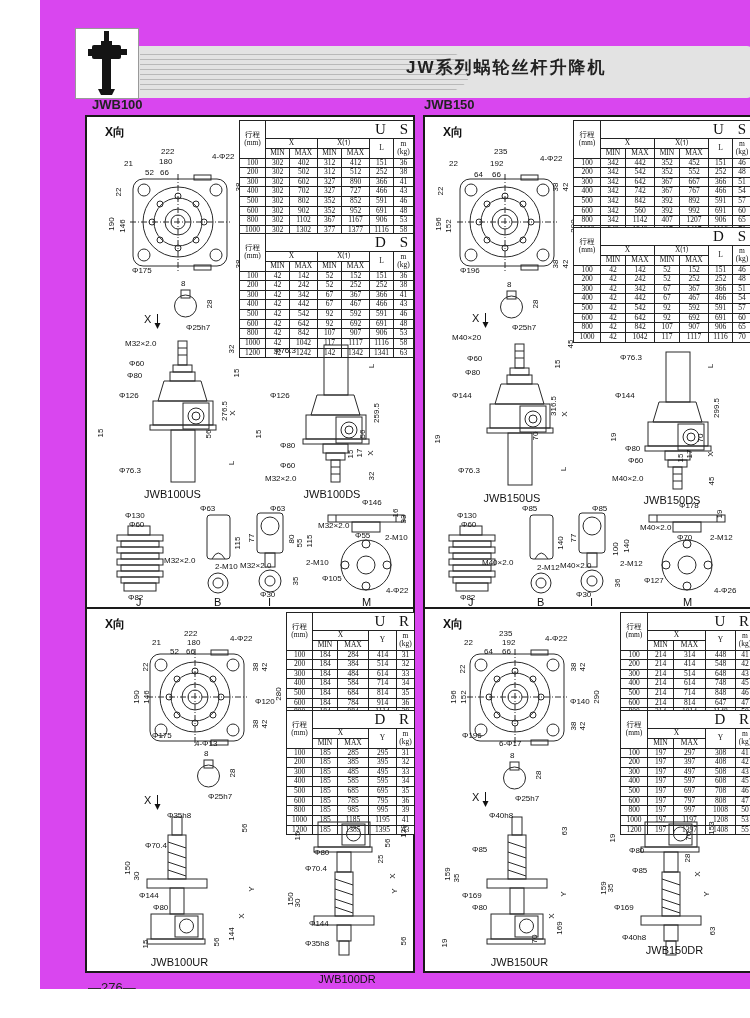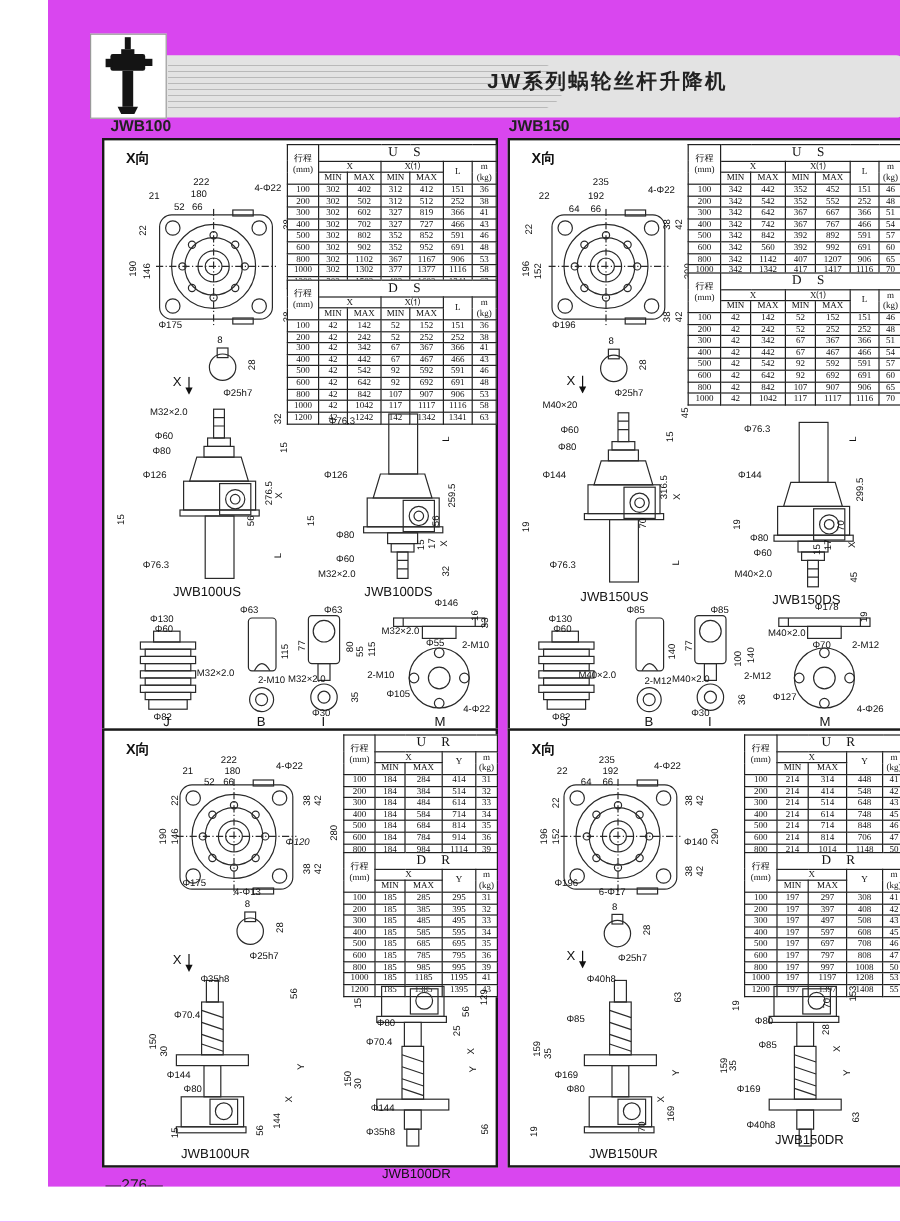--- a/index.html
+++ b/index.html
@@ -18,21 +18,21 @@
   .dim{position:absolute;font-size:8px;white-space:nowrap;color:#111;line-height:1;}
   .dim.v{transform:rotate(-90deg);}
   .cap{position:absolute;left:0;right:0;text-align:center;font-size:11px;color:#111;}
   .capj{position:absolute;font-size:11px;color:#111;}
   .sk{position:absolute;}
   .sk *{fill:none;stroke:#2a2a2a;stroke-width:1;}
   .logo-svg *{fill:#141414;stroke:none;}
   
   .dtab{position:absolute;border-collapse:collapse;table-layout:fixed;background:#fff;font-size:7.5px;line-height:1.15;font-family:Liberation Serif, serif;}
   .dtab th,.dtab td{border:1px solid #222;padding:0;text-align:center;font-weight:normal;overflow:hidden;}
-  .dtab .ttl{font-size:11px;letter-spacing:5px;}
+  .dtab .ttl{font-size:15px;letter-spacing:5px;text-align:right;}
   .arr{position:absolute;}
 </style>
 </head>
 <body>
 
 <div class="page">
 
   <div class="banner"></div>
   <div class="hatch"></div>
   <div class="logobox">
@@ -151,21 +151,21 @@
             <td>312</td>
             <td>512</td>
             <td>252</td>
             <td>38</td>
           </tr>
           <tr>
             <td>300</td>
             <td>302</td>
             <td>602</td>
             <td>327</td>
-            <td>819</td>
+            <td>890</td>
             <td>366</td>
             <td>41</td>
           </tr>
           <tr>
             <td>400</td>
             <td>302</td>
             <td>702</td>
             <td>327</td>
             <td>727</td>
             <td>466</td>
@@ -886,21 +886,21 @@
       <span class="dim" style="left:50px;top:12px;">21</span>
       <span class="dim" style="left:85px;top:12px;">180</span>
       <span class="dim" style="left:68px;top:21px;">52</span>
       <span class="dim" style="left:84px;top:21px;">66</span>
       <span class="dim" style="left:128px;top:8px;">4-Φ22</span>
       <span class="dim v" style="left:40px;top:36px;">22</span>
       <span class="dim v" style="left:150px;top:36px;">38</span>
       <span class="dim v" style="left:159px;top:36px;">42</span>
       <span class="dim v" style="left:28px;top:66px;">190</span>
       <span class="dim v" style="left:38px;top:66px;">146</span>
-      <span class="dim" style="left:136px;top:71px;font-style:italic;">Φ120</span>
+      <span class="dim" style="left:153px;top:71px;">Φ120</span>
       <span class="dim v" style="left:170px;top:63px;">280</span>
       <span class="dim v" style="left:150px;top:93px;">38</span>
       <span class="dim v" style="left:159px;top:93px;">42</span>
       <span class="dim" style="left:50px;top:105px;">Φ175</span>
       <span class="dim" style="left:93px;top:113px;">4-Φ13</span>
       <svg class="sk" style="left:93px;top:131px;" width="36" height="34">
         <rect x="9" y="2" width="9" height="8"></rect>
           <circle cx="13.5" cy="18" r="11"></circle>
       </svg>
       <span class="dim" style="left:102px;top:123px;">8</span>
@@ -1270,21 +1270,21 @@
             <td>500</td>
             <td>214</td>
             <td>714</td>
             <td>848</td>
             <td>46</td>
           </tr>
           <tr>
             <td>600</td>
             <td>214</td>
             <td>814</td>
-            <td>706</td>
+            <td>647</td>
             <td>47</td>
           </tr>
           <tr>
             <td>800</td>
             <td>214</td>
             <td>1014</td>
             <td>1148</td>
             <td>50</td>
           </tr>
           <tr>

